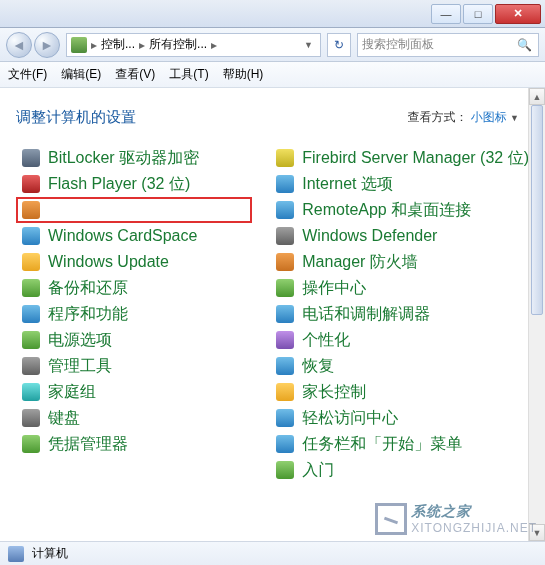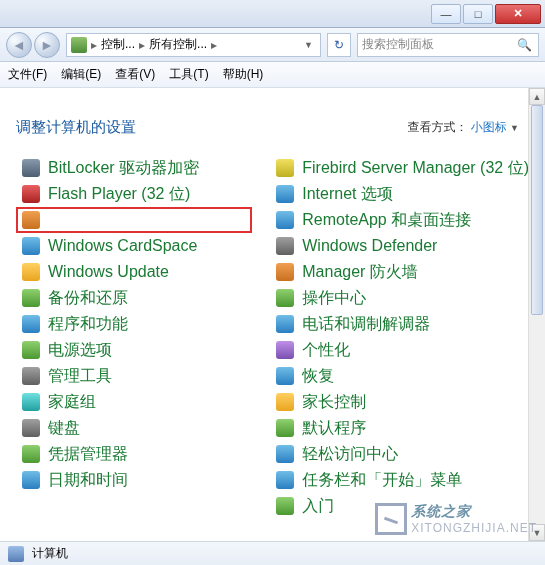--- a/index.html
+++ b/index.html
@@ -19,21 +19,21 @@
   .crumb .drop { color: #666; font-size: 9px; padding: 0 3px; }
   .refresh { width: 24px; height: 24px; border: 1px solid #b7c5da; background: #fff; display: flex; align-items: center; justify-content: center; color: #2c5aa0; }
   .search { width: 182px; height: 24px; background: #fff; border: 1px solid #b7c5da; display: flex; align-items: center; padding: 0 4px; color: #888; position: relative; }
   .search span.lbl { font-style: normal; }
   .search .mag { position: absolute; right: 6px; color: #6a89b8; }
   
   .menubar { height: 26px; background: linear-gradient(#fafcfe,#eef3fa); display: flex; align-items: center; padding: 0 8px; gap: 14px; border-bottom: 1px solid #d6dee8; }
   .menubar span { cursor: default; }
   
   .content { padding: 14px 16px; position: relative; }
-  .heading-row { display: flex; align-items: center; justify-content: space-between; margin-bottom: 18px; margin-top: 16px; padding-right: 10px; }
+  .heading-row { display: flex; align-items: center; justify-content: space-between; margin-bottom: 18px; margin-top: 6px; padding-right: 10px; }
   .heading { font-size: 15px; color: #1a5aa0; }
   .viewmode { font-size: 12px; color: #333; }
   .viewmode .link { color: #2176c8; }
   .viewmode .tri { font-size: 9px; color: #555; }
   
   .grid { display: flex; gap: 18px; }
   .col { flex: 1; }
   .item { display: flex; align-items: center; height: 26px; gap: 8px; padding-left: 6px; }
   .item .icn { width: 18px; height: 18px; border-radius: 3px; flex-shrink: 0; display: flex; align-items: center; justify-content: center; font-size: 11px; color: #fff; }
   .item .lbl { color: #1a7a33; font-size: 16px; white-space: nowrap; }
@@ -150,24 +150,20 @@
           <span class="lbl">家庭组</span>
         </div>
         <div class="item">
           <span class="icn c8"></span>
           <span class="lbl">键盘</span>
         </div>
         <div class="item">
           <span class="icn c6"></span>
           <span class="lbl">凭据管理器</span>
         </div>
-        <div class="item">
-          <span class="icn c4"></span>
-          <span class="lbl">日期和时间</span>
-        </div>
       </div>
     <div class="col" id="right-col">
         <div class="item">
           <span class="icn c10"></span>
           <span class="lbl">Firebird Server Manager (32 位)</span>
         </div>
         <div class="item">
           <span class="icn c4"></span>
           <span class="lbl">Internet 选项</span>
         </div>
@@ -195,24 +191,20 @@
           <span class="icn c7"></span>
           <span class="lbl">个性化</span>
         </div>
         <div class="item">
           <span class="icn c4"></span>
           <span class="lbl">恢复</span>
         </div>
         <div class="item">
           <span class="icn c5"></span>
           <span class="lbl">家长控制</span>
-        </div>
-        <div class="item">
-          <span class="icn c6"></span>
-          <span class="lbl">默认程序</span>
         </div>
         <div class="item">
           <span class="icn c4"></span>
           <span class="lbl">轻松访问中心</span>
         </div>
         <div class="item">
           <span class="icn c4"></span>
           <span class="lbl">任务栏和「开始」菜单</span>
         </div>
         <div class="item">

